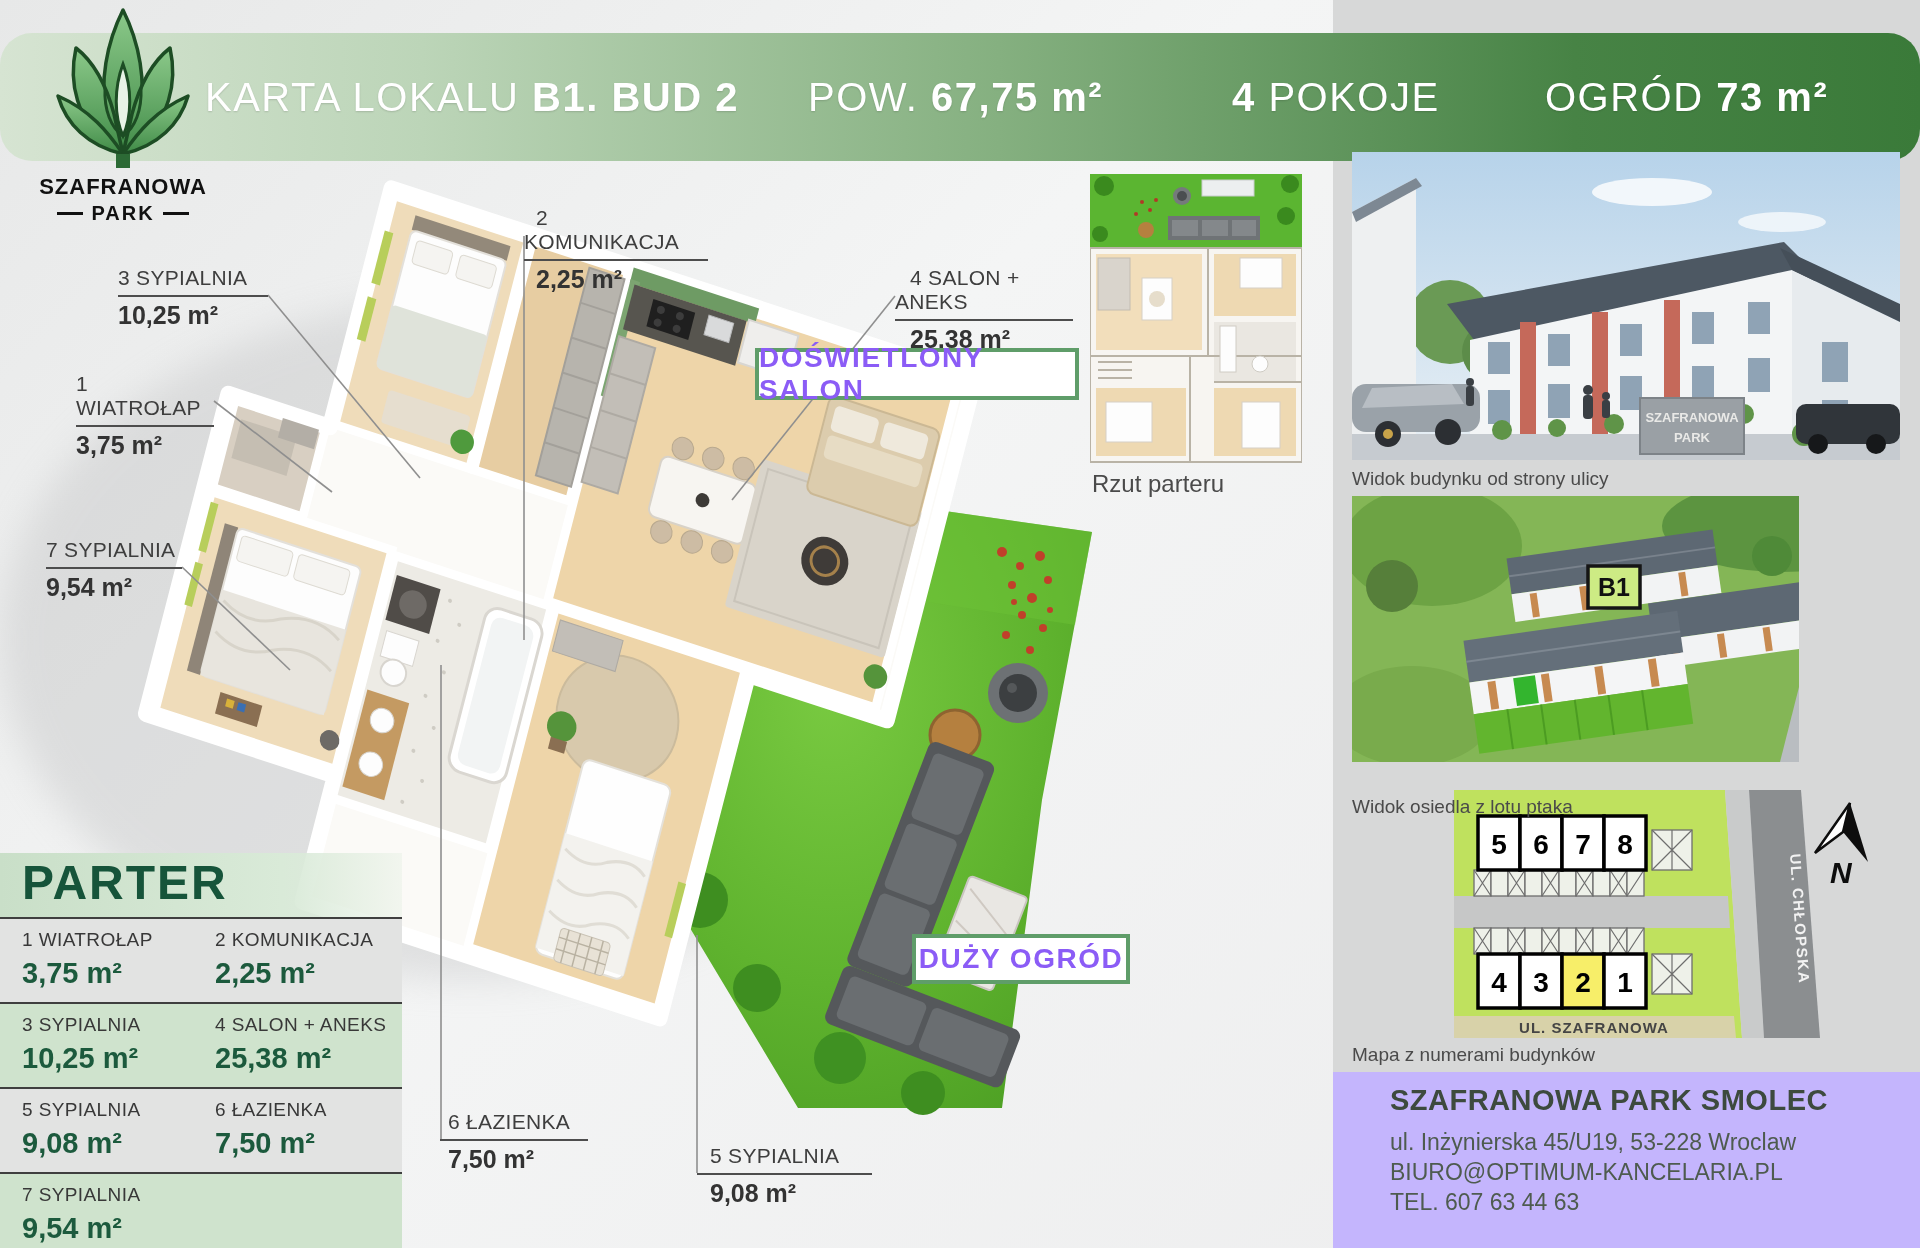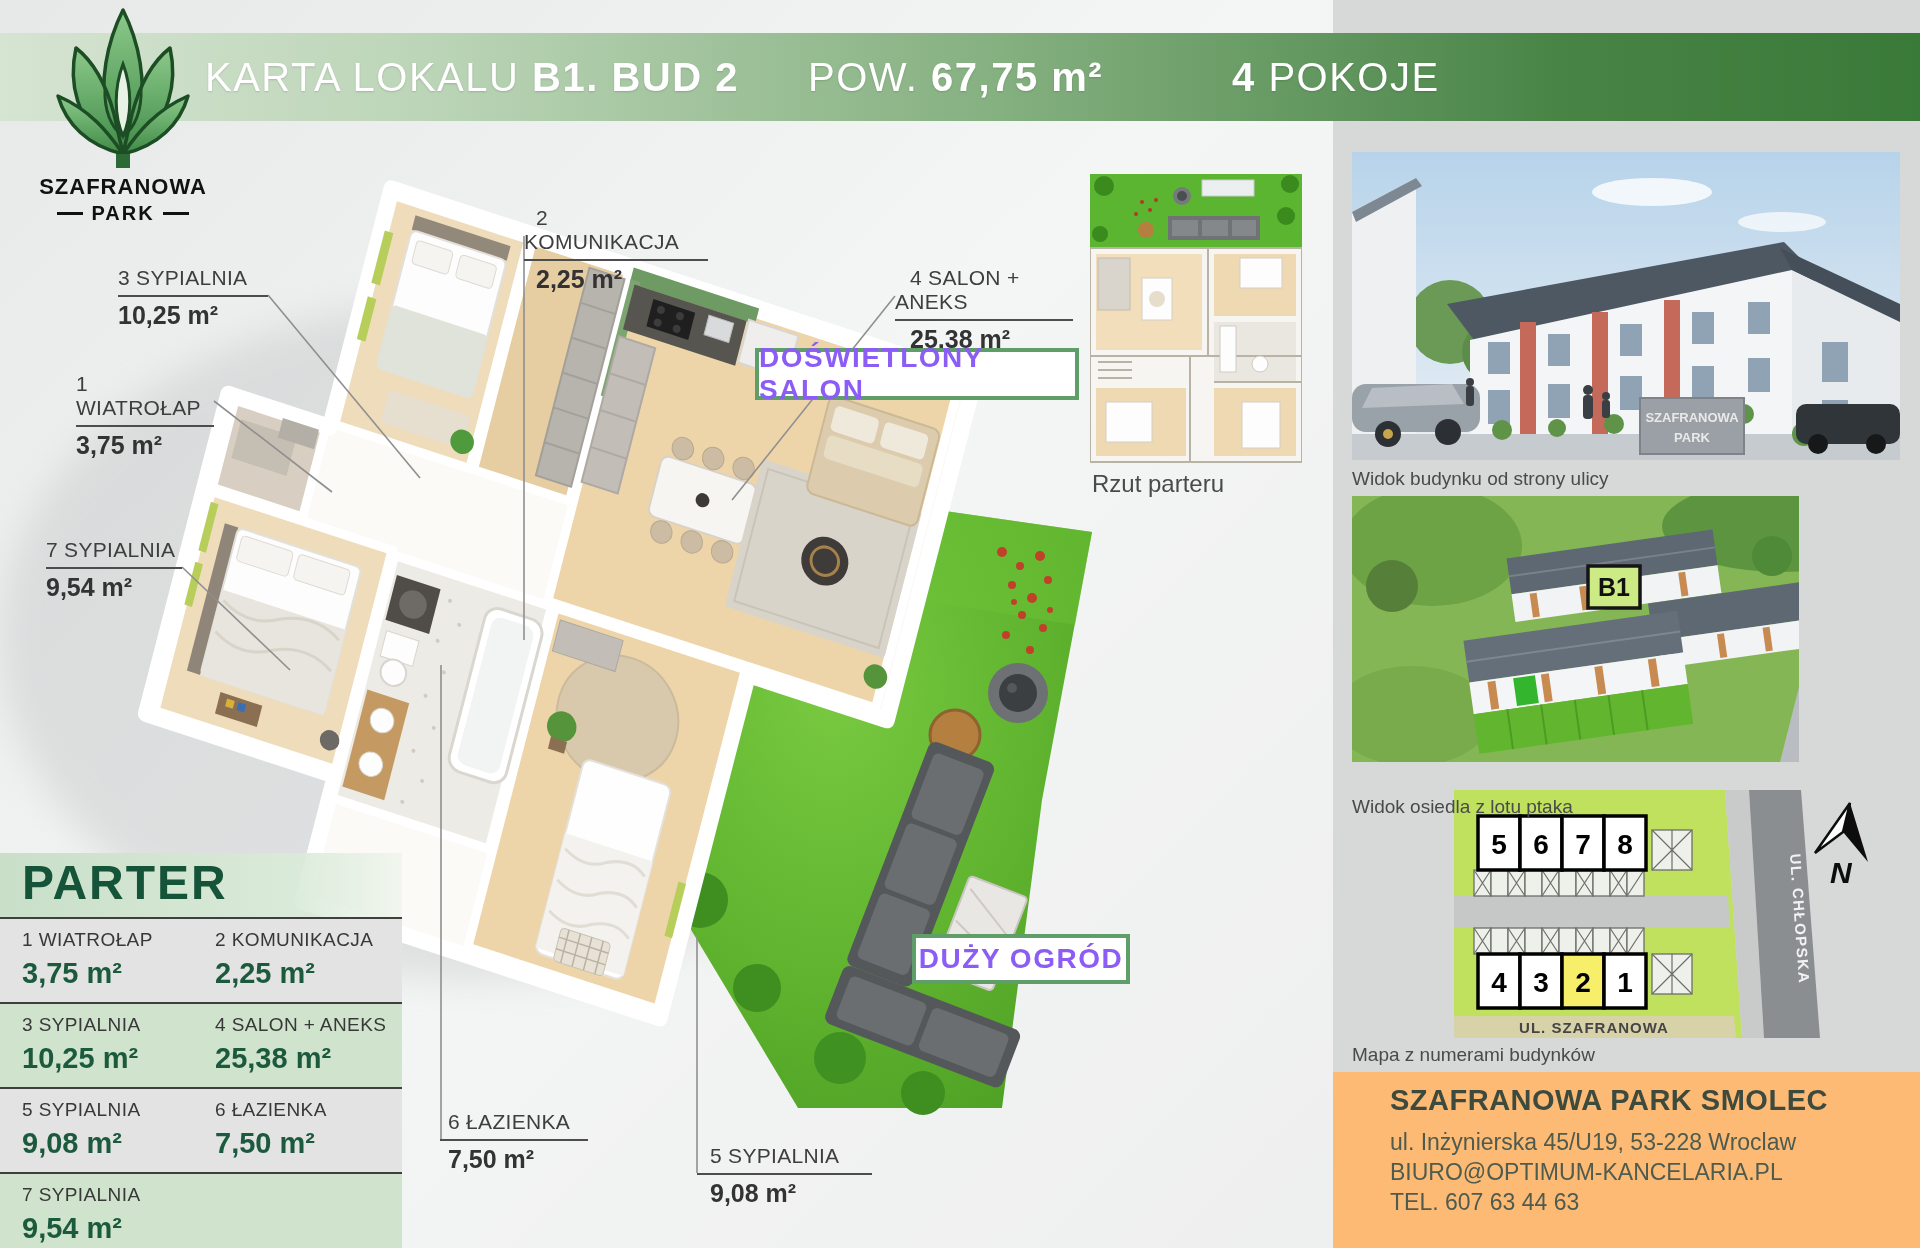--- a/index.html
+++ b/index.html
@@ -3,23 +3,23 @@
 <meta charset="utf-8">
 <style>
   * { margin:0; padding:0; box-sizing:border-box; }
   html,body { width:1920px; height:1248px; overflow:hidden; }
   body { font-family:"Liberation Sans", sans-serif; position:relative;
          background:linear-gradient(135deg,#e7e8e8 0%,#f4f5f5 40%,#ececed 100%); }
 
   .right-col { position:absolute; left:1333px; top:0; width:587px; height:1248px; background:#d7d8d8; }
 
   
-  .topbar { position:absolute; left:0; top:33px; width:1920px; height:88px;
+  .topbar { position:absolute; left:0; top:33px; width:1920px; height:128px;
             background:linear-gradient(90deg,#d6e4d2 0%,#bcd5b8 22%,#85b080 52%,#478345 82%,#3a7a39 100%);
-            display:flex; align-items:center; color:#fff; }
+            display:flex; align-items:center; color:#fff;border-radius:32px; }
   .stat { position:absolute; white-space:nowrap; font-size:40px; letter-spacing:1.5px; color:#fff;
           text-shadow:0 1px 2px rgba(0,0,0,0.15); }
   .stat b { font-weight:800; }
   .s1 { left:205px; } .s2 { left:808px;text-align:center; } .s3 { left:1232px; } .s4 { left:1545px; }
 
   
   .logo { position:absolute; left:38px; top:4px; width:170px; text-align:center; }
   .logo-text1 { font-size:22px; font-weight:800; color:#111; letter-spacing:1px; margin-top:2px; }
   .logo-text2 { font-size:20px; font-weight:800; color:#111; letter-spacing:2px;
                 display:flex; align-items:center; justify-content:center; gap:8px; margin-top:2px; }
@@ -57,21 +57,21 @@
   .pcell { padding-left:22px; }
   .pcell .nm { font-size:19px; color:#383838; letter-spacing:.4px; }
   .pcell .ar { font-size:29px; font-weight:800; color:#1c5a3d; margin-top:6px; }
 
   
   .photo { position:absolute; overflow:hidden; }
   .caption { position:absolute; left:1352px; font-size:19px; color:#4a4a4a; z-index:5; }
   .cap1 { top:468px; } .cap2 { top:796px; } .cap3 { top:1044px; }
 
   .contact { position:absolute; left:1333px; top:1072px; width:587px; height:176px;
-             background:#fdba74; padding:12px 0 0 57px; z-index:5; }
+             background:#c4b5fd; padding:12px 0 0 57px; z-index:5; }
   .contact .ttl { font-size:29px; font-weight:800; color:#3d4a3e; letter-spacing:.5px; margin-bottom:10px; }
   .contact .ln  { font-size:23px; color:#4e5b4f; line-height:30px; }
 
   svg { display:block; }
   .abs { position:absolute; }
 </style>
 </head>
 <body>
 
 <div class="right-col"></div>
@@ -253,20 +253,23 @@
 
 <header class="topbar">
   <div class="stat s1">
     <span>KARTA LOKALU</span>&nbsp;<b>B1. BUD 2</b>
   </div>
   <div class="stat s2">
     <span>POW.</span>&nbsp;<b>67,75 m²</b>
   </div>
   <div class="stat s3">
     <b>4</b>&nbsp;<span>POKOJE</span>
+  </div>
+  <div class="stat s4">
+    <span>OGRÓD</span>&nbsp;<b>73 m²</b>
   </div>
 </header>
 
 <div class="logo" style="z-index:7">
   <svg width="150" height="168" viewBox="0 0 150 168" style="margin:0 auto">
     <defs>
       <linearGradient id="pet" x1="0" y1="0" x2="0" y2="1">
         <stop offset="0%" stop-color="#8cc98a"></stop>
           <stop offset="100%" stop-color="#3f8a46"></stop>
       </linearGradient>

